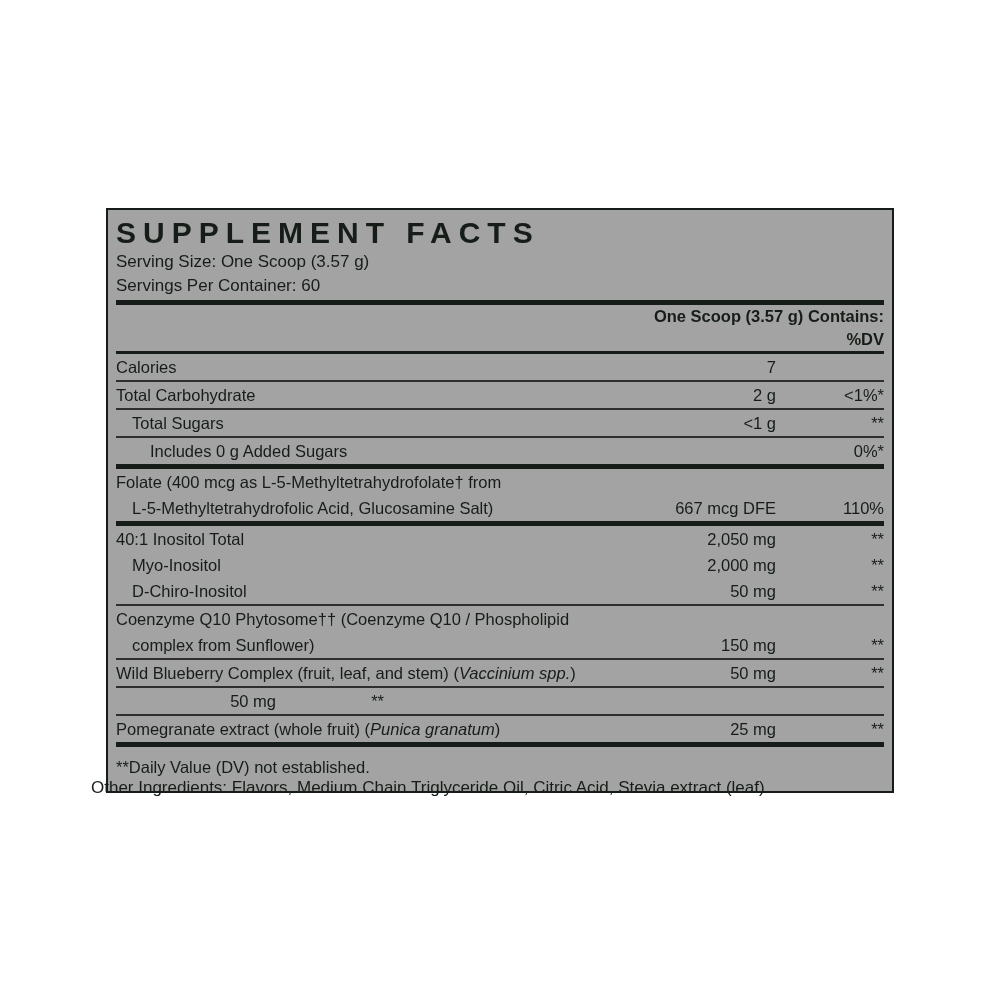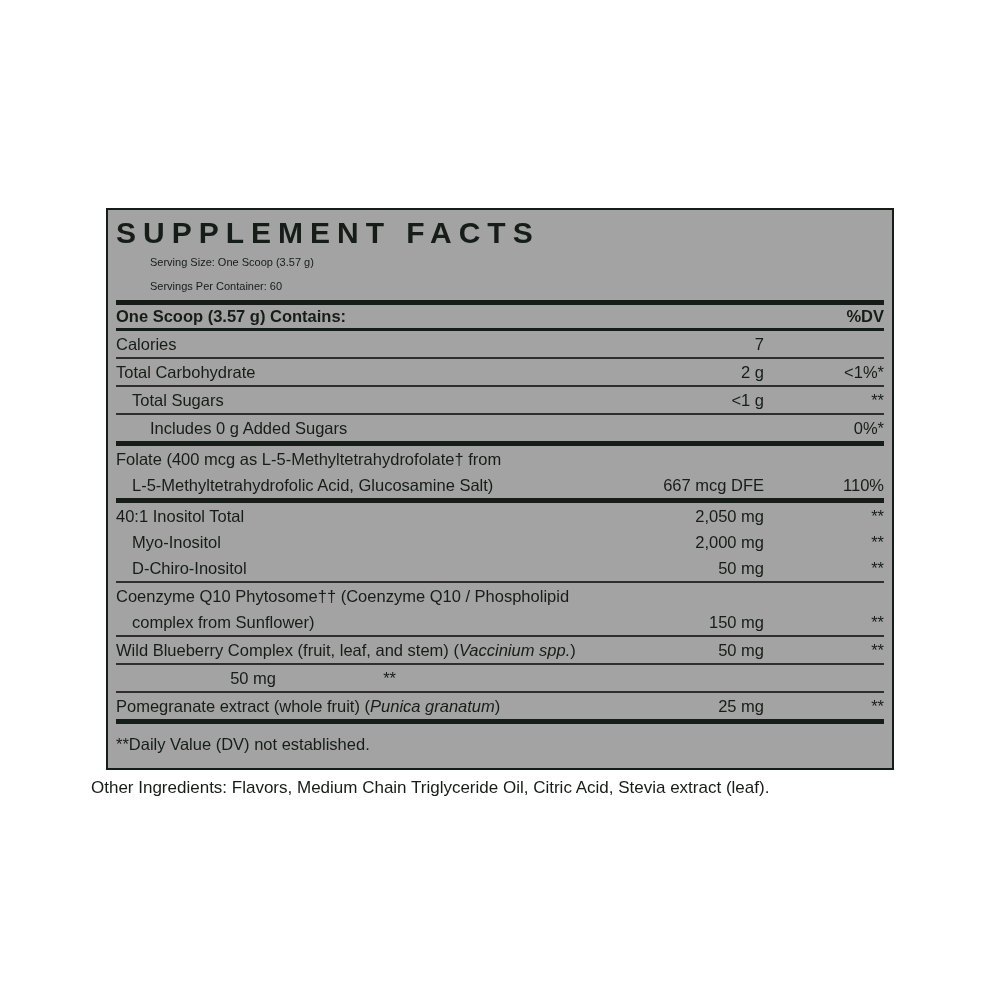--- a/index.html
+++ b/index.html
@@ -15,30 +15,30 @@
     position:absolute;left:106px;top:208px;width:788px;
     box-sizing:border-box;
     border:2px solid #161d18;
     padding:6px 8px 0 8px;
     background:#a3a3a3;
   }
   .title{
     font-size:30px;font-weight:bold;letter-spacing:7px;
     line-height:34px;white-space:nowrap;
   }
-  .serv{font-size:11px;line-height:24px;margin-left:34px;}
+  .serv{font-size:17px;line-height:24px;}
 
   .hdr-row{
     margin-top:2px;
     border-top:5px solid #161d18;
     display:flex;justify-content:space-between;align-items:flex-end;
-    font-weight:bold;font-size:16.5px;line-height:23px;
+    font-weight:bold;font-size:16.5px;line-height:23px;flex-direction:column;
   }
 
-  .frow{display:flex;align-items:flex-end;gap:12px;}
+  .frow{display:flex;align-items:flex-end;}
   .bt-thin{border-top:2px solid #2e2e2e;}
   .bt-medium{border-top:3px solid #161d18;}
   .bt-thick{border-top:5px solid #161d18;}
   .bt-none{border-top:none;}
 
   .fname{flex:1;min-width:0;}
   .fline{font-size:16.5px;line-height:26px;white-space:nowrap;}
   .i0{padding-left:0;}
   .i1{padding-left:16px;}
   .i2{padding-left:34px;}

